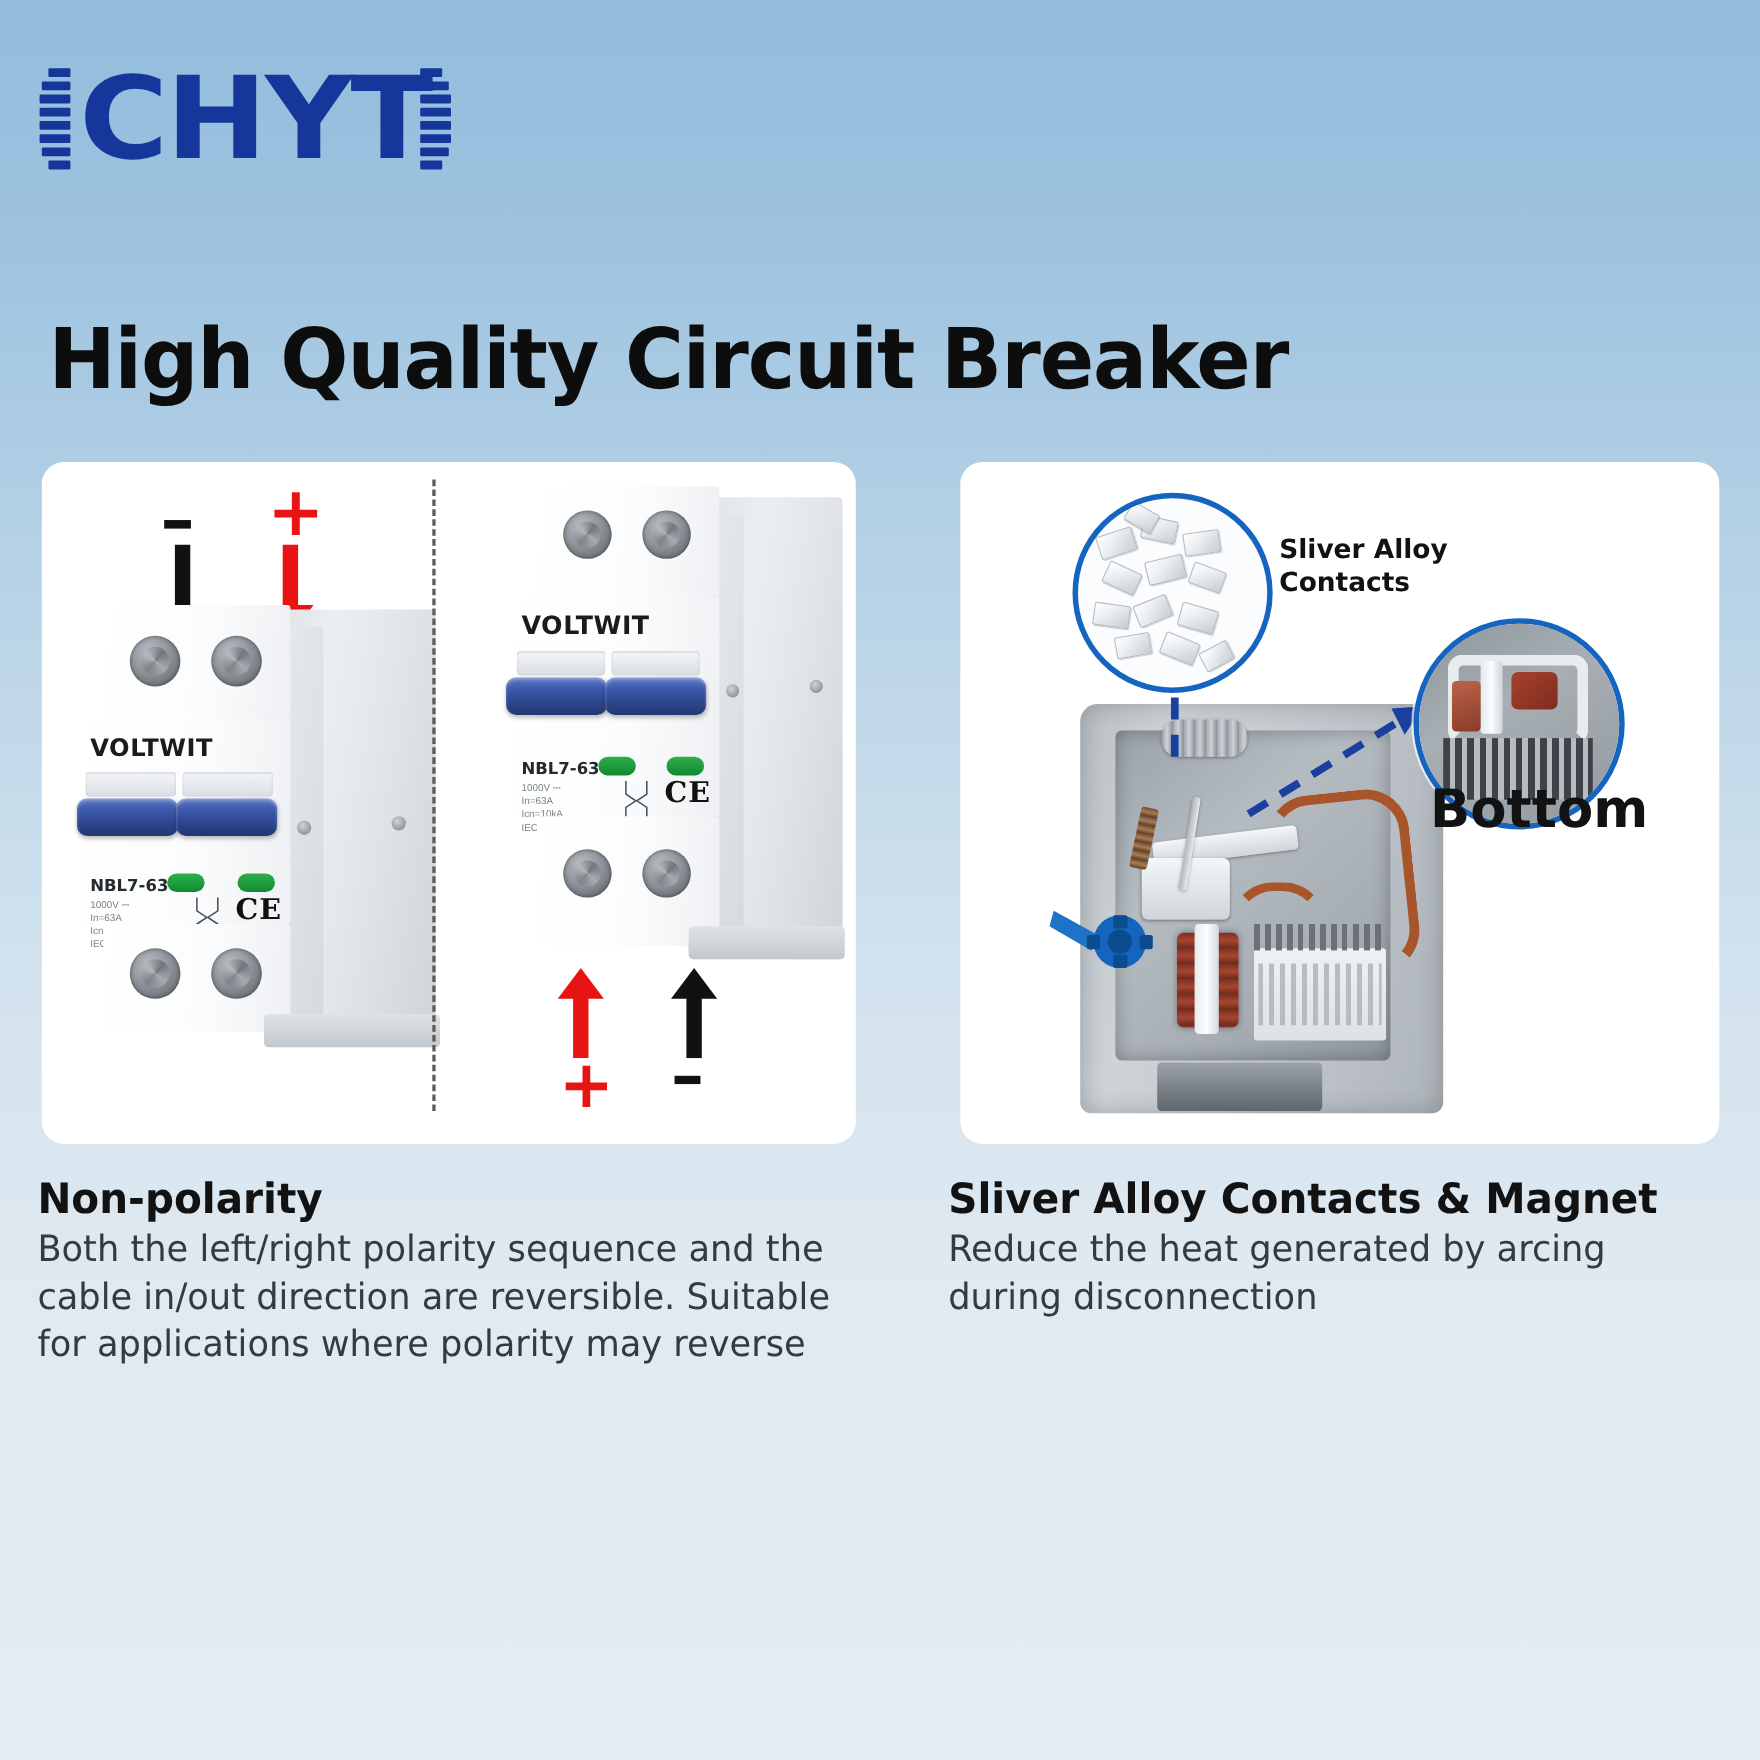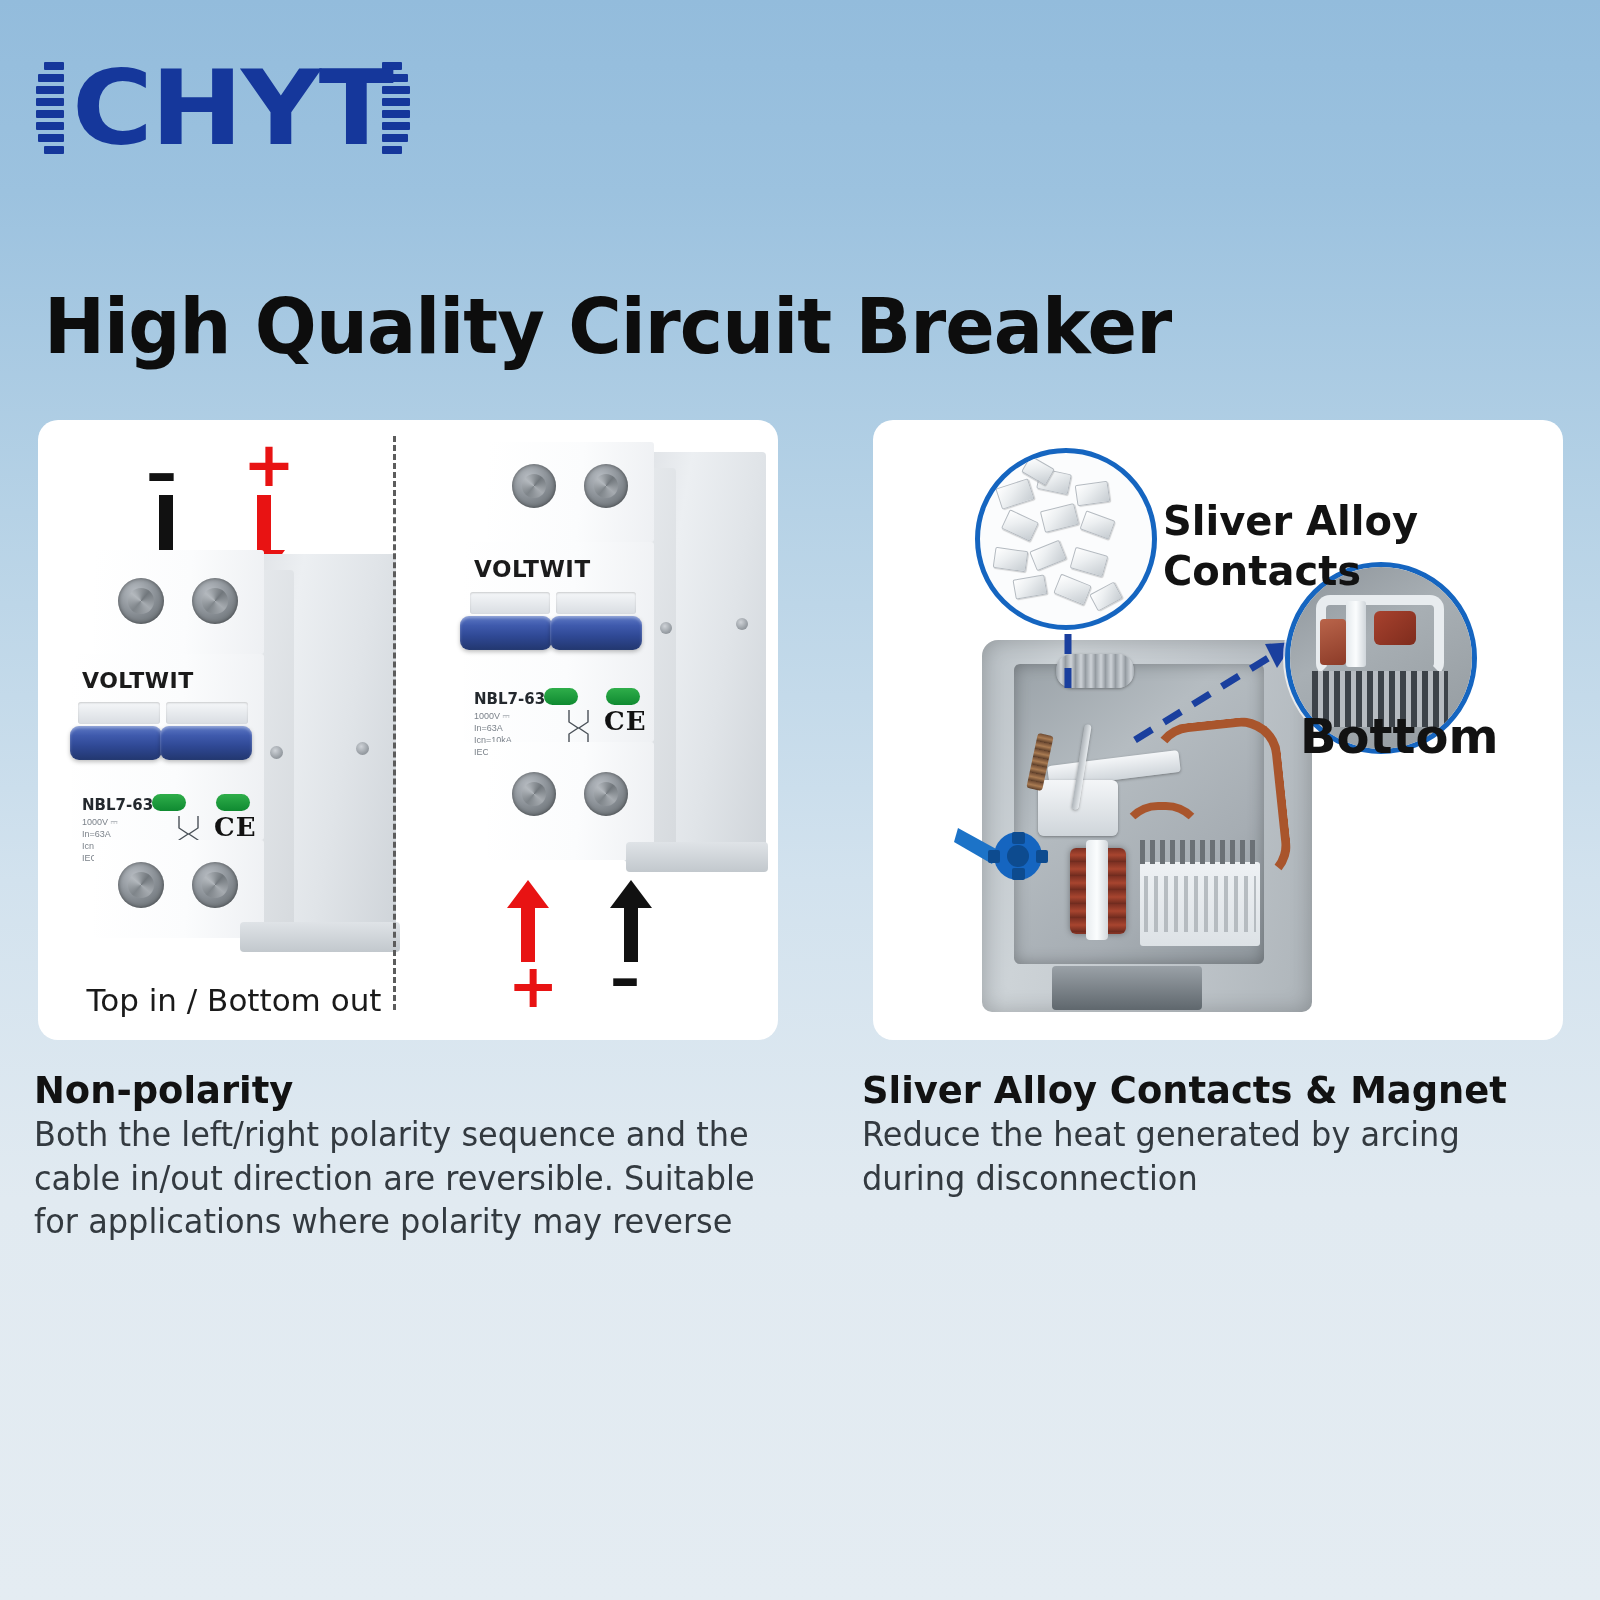--- a/index.html
+++ b/index.html
@@ -266,21 +266,20 @@
       <div class="face" style="left:38px;top:290px;width:170px;height:98px;"></div>
       <div class="term" style="left:62px;top:312px;width:46px;height:46px;"></div>
       <div class="term" style="left:136px;top:312px;width:46px;height:46px;"></div>
 
       <div class="depth" style="left:184px;top:372px;width:160px;height:30px;background:linear-gradient(180deg,#dfe3e7,#c2c8cd);"></div>
       <div class="screwdot" style="left:214px;top:196px;width:13px;height:13px;"></div>
       <div class="screwdot" style="left:300px;top:192px;width:13px;height:13px;"></div>
     </div>
   </div>
 
-  <div class="caption" style="left:16px;top:562px;width:360px;">Top in / Bottom out</div>
 
   <div class="breaker" style="left:410px;top:22px;width:320px;height:440px;">
     <div class="bk-body">
       <div class="depth" style="left:196px;top:10px;width:122px;height:420px;"></div>
       <div class="depth" style="left:176px;top:26px;width:52px;height:394px;background:linear-gradient(100deg,#e9ecef,#d6dade);"></div>
 
       <div class="face" style="left:40px;top:0px;width:166px;height:100px;"></div>
       <div class="term" style="left:64px;top:22px;width:44px;height:44px;"></div>
       <div class="term" style="left:136px;top:22px;width:44px;height:44px;"></div>
 
@@ -397,21 +396,21 @@
   <div style="position:absolute;left:56px;top:34px;width:20px;height:66px;border-radius:3px;
        background:linear-gradient(90deg,#e4e9ec,#fbfdfe,#cfd5da);"></div>
   <div style="position:absolute;left:84px;top:44px;width:42px;height:34px;border-radius:6px;
        background:linear-gradient(140deg,#a8422e,#7e2c1d);"></div>
   <div style="position:absolute;left:30px;top:52px;width:26px;height:46px;border-radius:4px;
        background:linear-gradient(160deg,#b9644a,#8c3b28);"></div>
   <div style="position:absolute;left:22px;top:104px;width:136px;height:56px;
        background:repeating-linear-gradient(90deg,#3d4349 0px,#3d4349 6px,#b7bcc1 6px,#b7bcc1 11px);"></div>
 </div>
 
-<div class="callout-label" style="left:1163px;top:496px;font-size:40px;">Sliver Alloy
+<div class="callout-label" style="left:1163px;top:484px;font-size:24px;">Sliver Alloy
 Contacts</div>
 <div class="callout-label" style="left:1300px;top:706px;font-size:48px;">Bottom</div>
 
 <div class="blk-title" style="left:34px;top:1068px;">Non-polarity</div>
 <div class="blk-body" style="left:34px;top:1113px;width:770px;">Both the left/right polarity sequence and the cable in/out direction are reversible. Suitable for applications where polarity may reverse</div>
 
 <div class="blk-title" style="left:862px;top:1068px;">Sliver Alloy Contacts &amp; Magnet</div>
 <div class="blk-body" style="left:862px;top:1113px;width:680px;">Reduce the heat generated by arcing during disconnection</div>
 
 </body></html>

